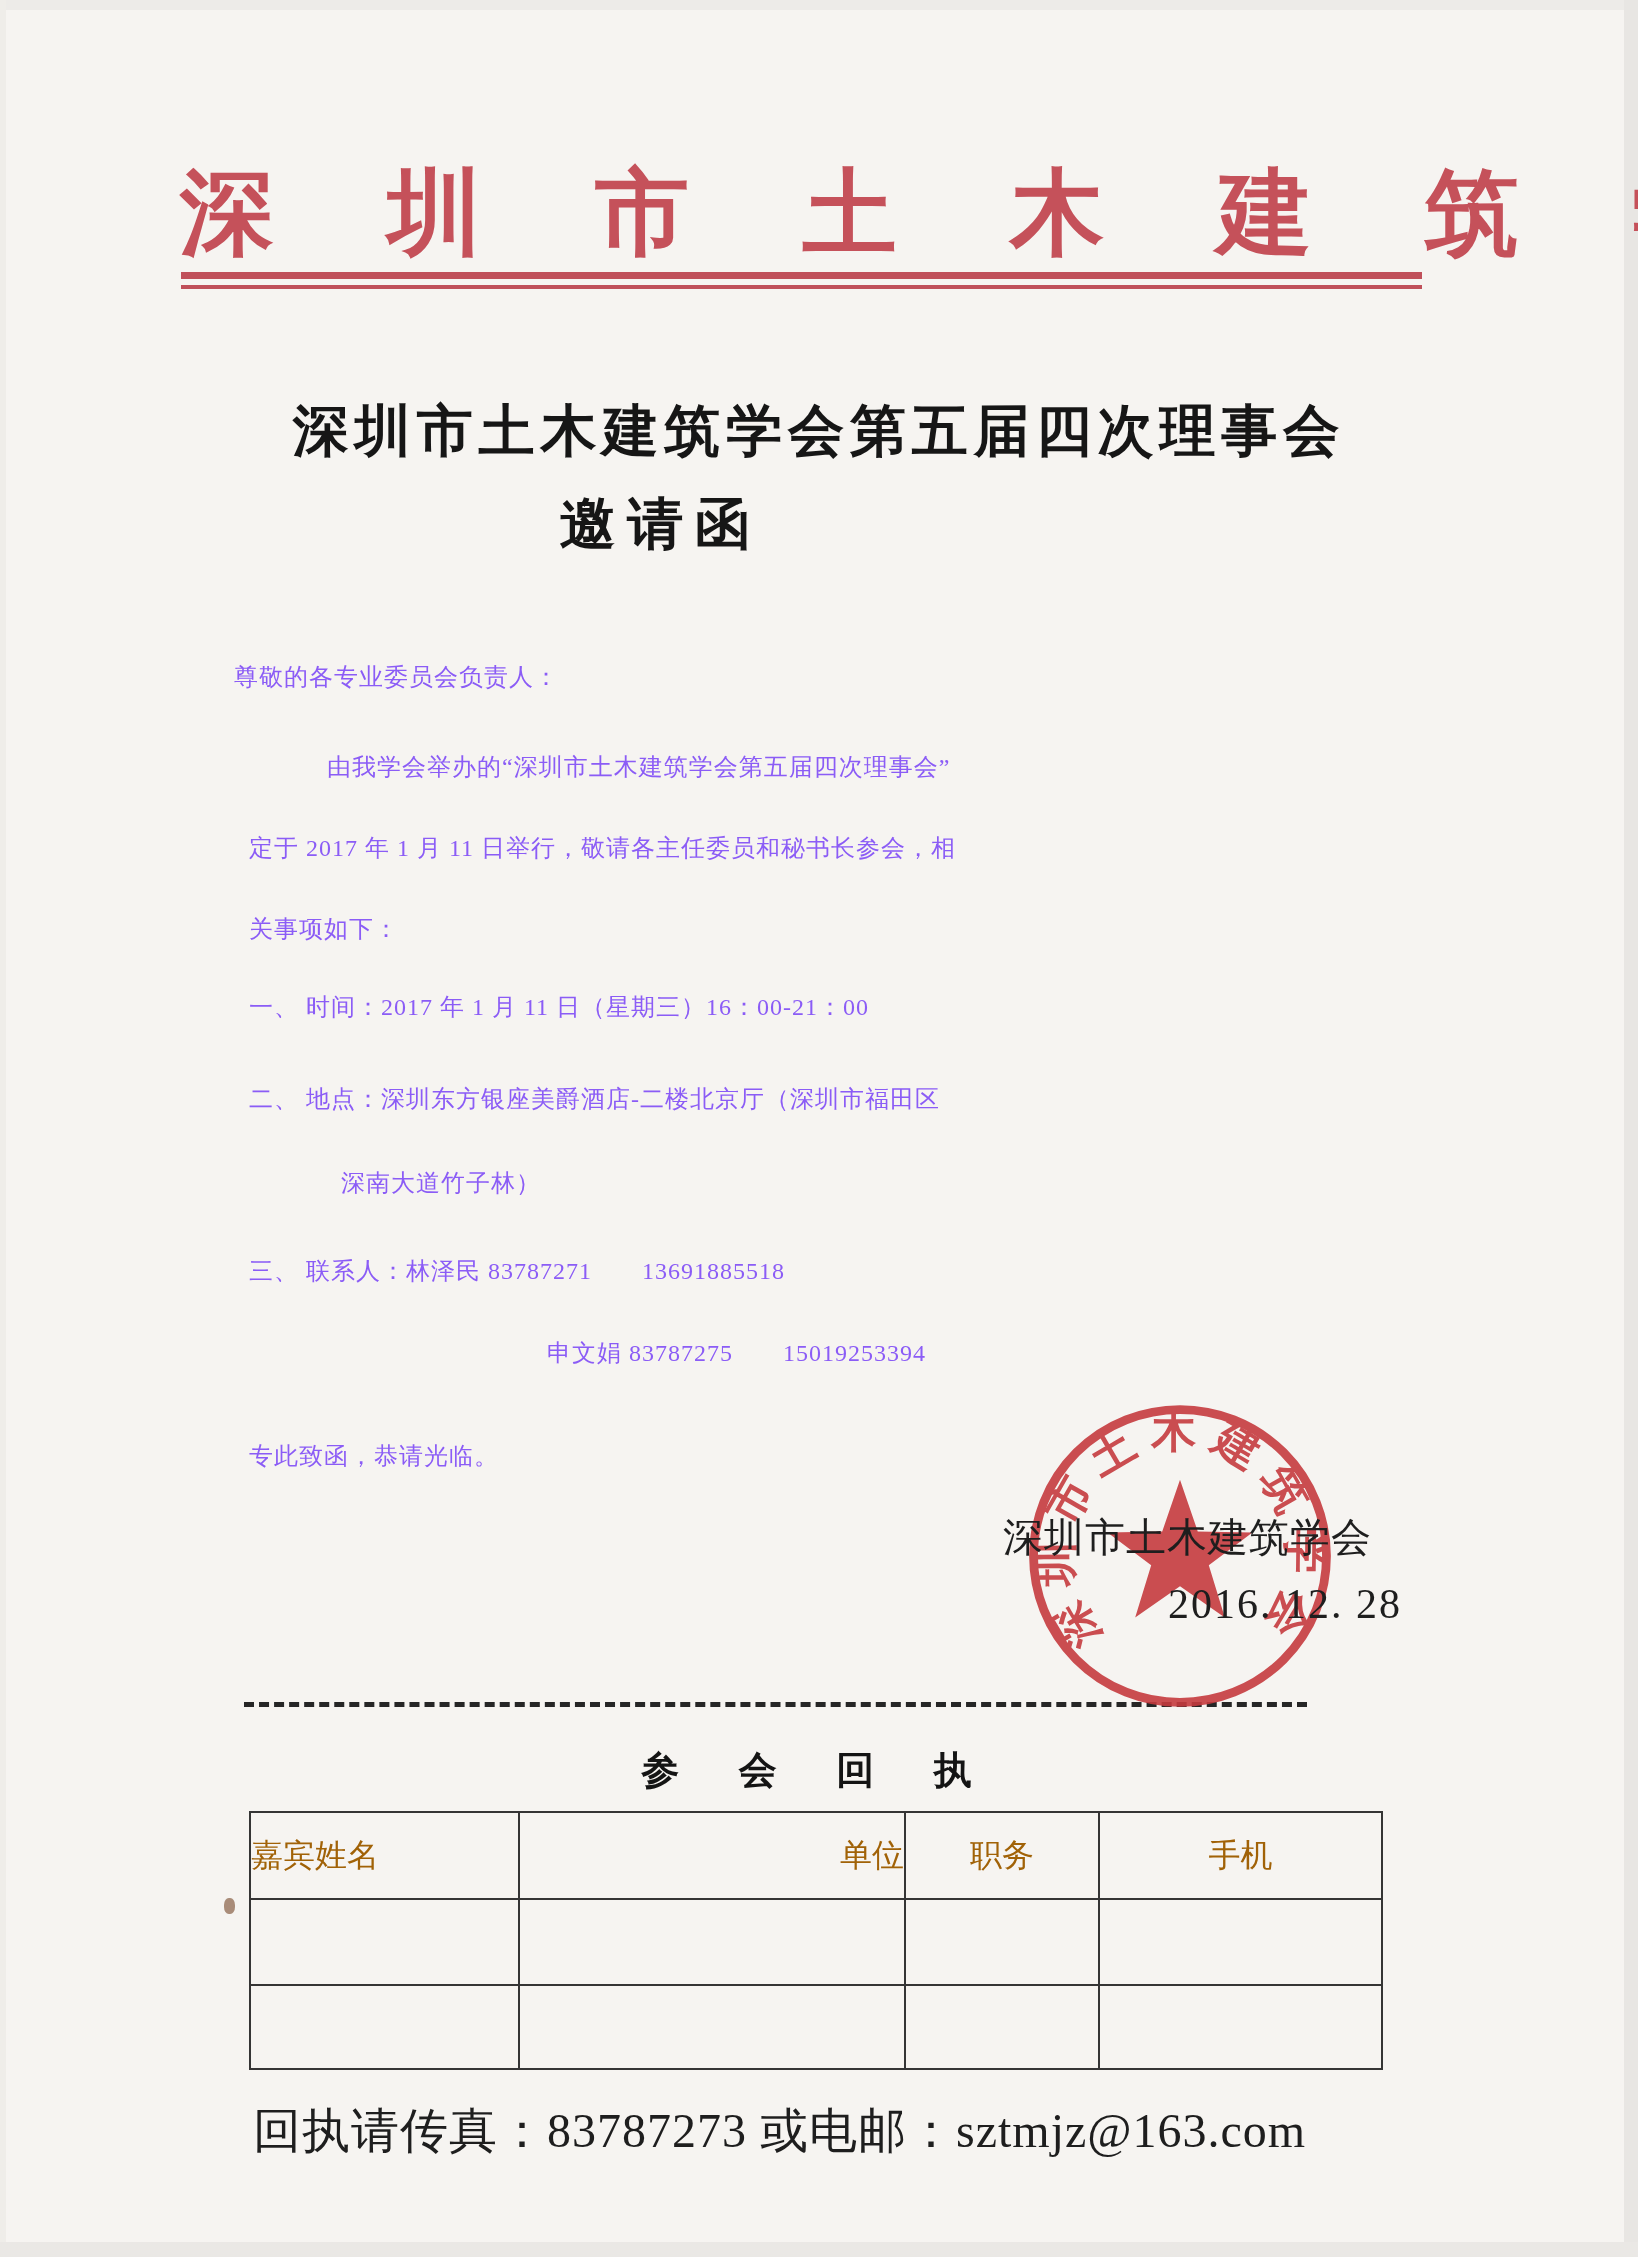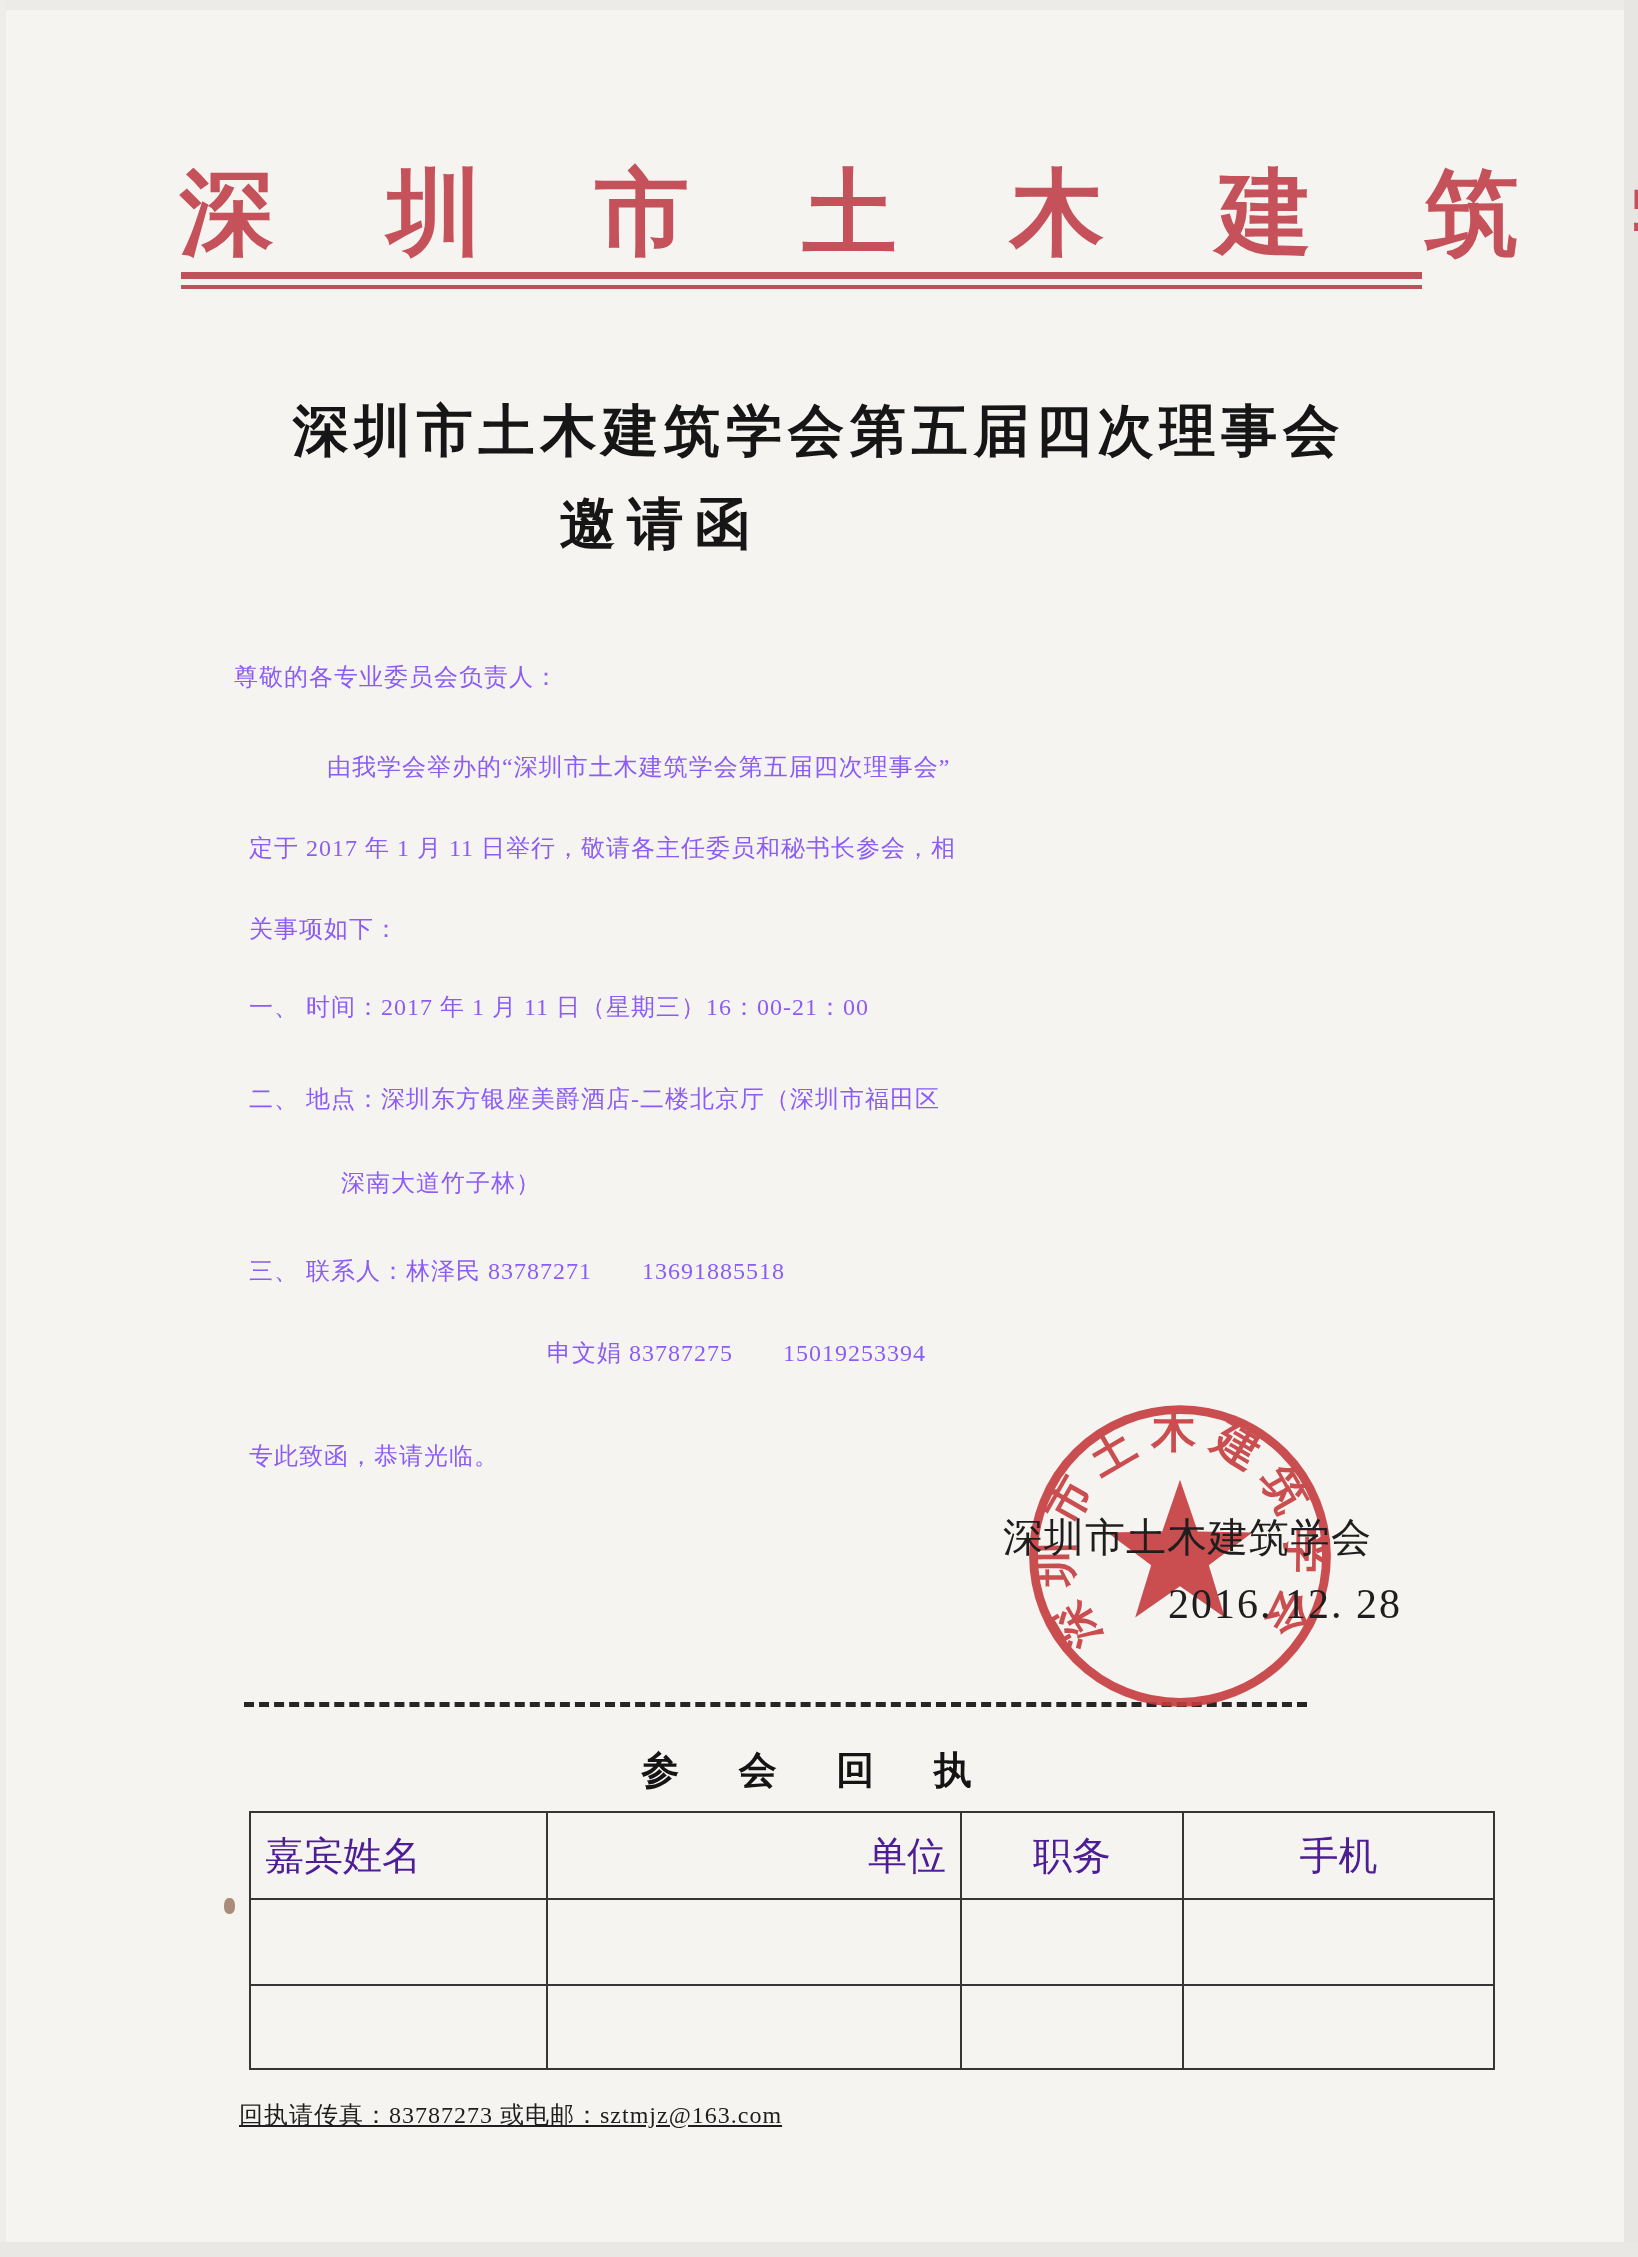--- a/index.html
+++ b/index.html
@@ -54,31 +54,31 @@
 
   
   .dashline{left:244px;top:1702px;width:1063px;border-top:5.9px dashed #262626;}
   .reply-title{left:0;top:1745px;width:1638px;text-align:center;
     font-size:38px;font-weight:bold;letter-spacing:25px;color:#141414;}
 
   table.reply{
     position:absolute;left:249px;top:1811px;width:1124px;height:256px;
     border-collapse:collapse;table-layout:fixed;
   }
-  table.reply td{border:2.9px solid #353535;font-size:39px;color:#4c1d95;
-    vertical-align:middle;padding:14px;}
+  table.reply td{border:2.9px solid #353535;font-size:32px;color:#a16207;
+    vertical-align:middle;padding:0;}
   table.reply tr.hdr{height:87px;}
   table.reply tr.r1{height:86px;}
   table.reply tr.r2{height:84px;}
   td.c1{width:267px;text-align:left;padding-left:23.4px;}
   td.c2{width:384px;text-align:right;}
   td.c3{width:192px;text-align:center;}
   td.c4{width:281px;text-align:center;}
 
-  .fax-line{left:239px;top:2099px;font-size:24px;letter-spacing:1px;white-space:nowrap;text-decoration:underline;}
+  .fax-line{left:253px;top:2099px;font-size:48px;letter-spacing:1px;white-space:nowrap;}
 </style>
 </head>
 <body>
 
 <div class="abs edge-top"></div>
 <div class="abs edge-left"></div>
 <div class="abs edge-right"></div>
 <div class="abs edge-bottom"></div>
 <div class="abs speck"></div>
 

